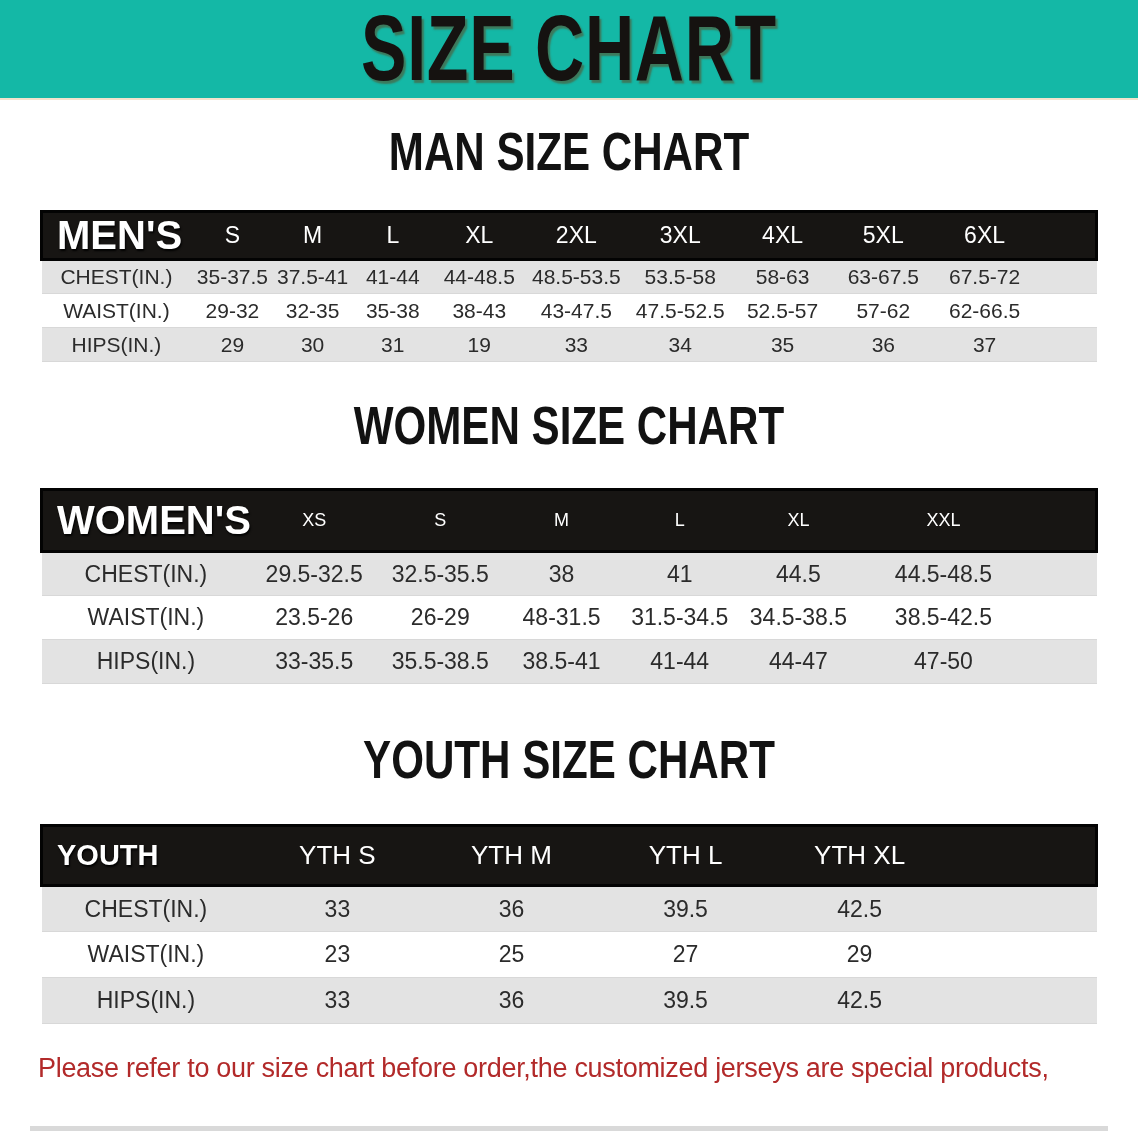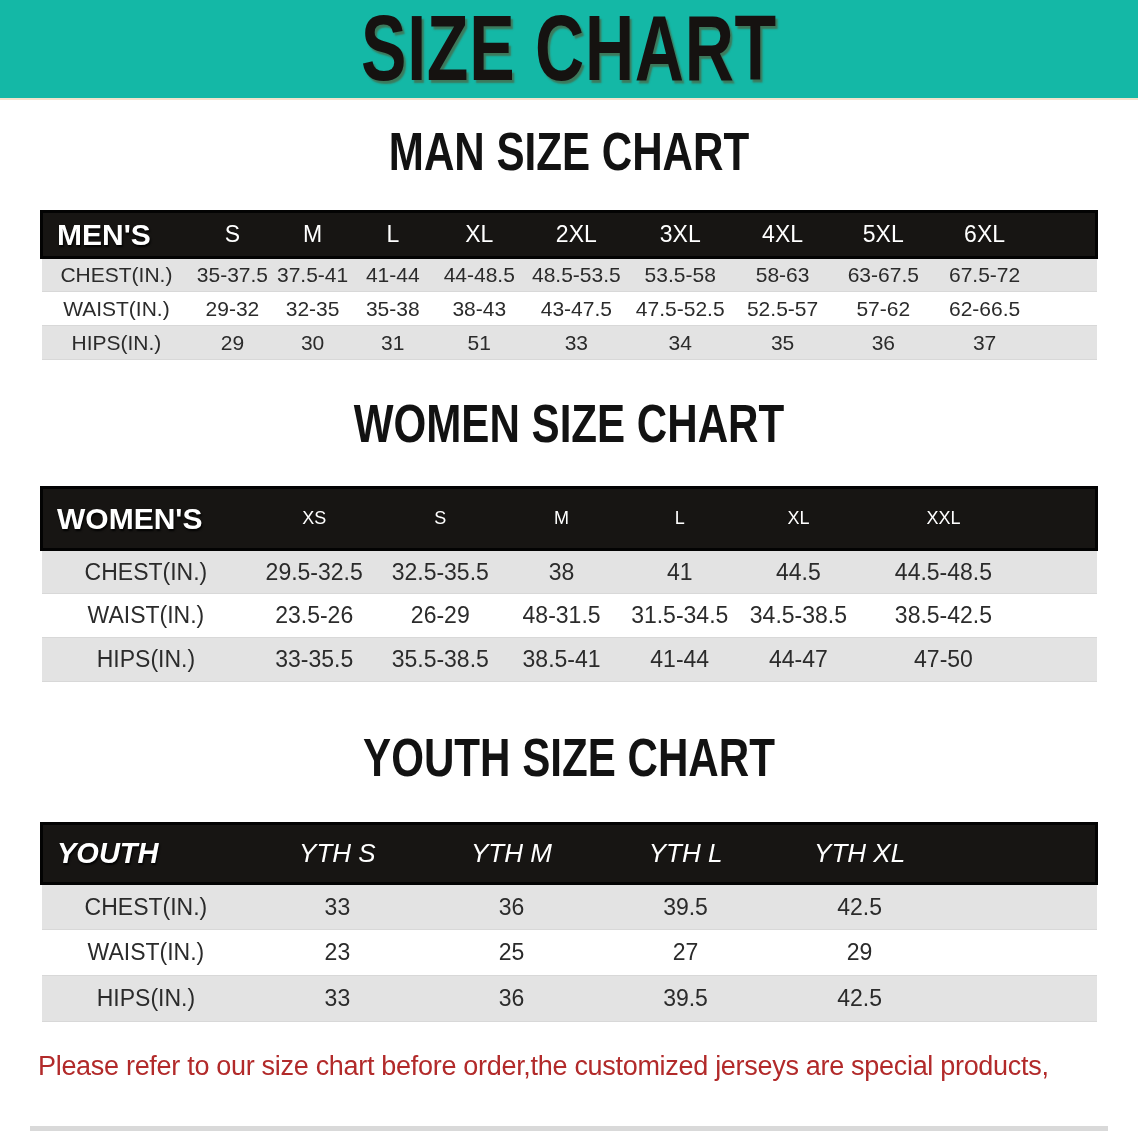--- a/index.html
+++ b/index.html
@@ -81,30 +81,30 @@
     text-align: center;
     vertical-align: middle;
     color: #2b2b2b;
     border-bottom: 1px solid #d8d8d8;
   }
   table.size-table tbody tr:nth-child(odd) td { background: #E3E3E3; }
   table.size-table tbody tr:nth-child(even) td { background: #ffffff; }
 
   
   .men-table thead th { height: 46px; font-size: 23px; }
-  .men-table thead th:first-child { font-size: 30px; }
+  .men-table thead th:first-child { font-size: 40px; }
   .men-table tbody td { height: 34px; font-size: 21px; }
 
   
   .women-table thead th { height: 62px; font-size: 18px; }
-  .women-table thead th:first-child { font-size: 30px; }
+  .women-table thead th:first-child { font-size: 40px; }
   .women-table tbody td { height: 44px; font-size: 23px; }
 
   
-  .youth-table thead th { height: 60px; font-size: 26px; font-style: italic; }
+  .youth-table thead th { height: 60px; font-size: 26px; }
   .youth-table thead th:first-child { font-size: 29px; }
   .youth-table tbody td { height: 46px; font-size: 23px; }
 
   
   .footer-note {
     margin-top: 22px;
     padding: 0 38px;
     color: #B22A2A;
     font-size: 27px;
     line-height: 44px;
@@ -186,21 +186,21 @@
       <td>52.5-57</td>
       <td>57-62</td>
       <td>62-66.5</td>
       <td></td>
     </tr>
     <tr>
       <td>HIPS(IN.)</td>
       <td>29</td>
       <td>30</td>
       <td>31</td>
-      <td>51</td>
+      <td>19</td>
       <td>33</td>
       <td>34</td>
       <td>35</td>
       <td>36</td>
       <td>37</td>
       <td></td>
     </tr>
   </tbody>
 </table>
 

